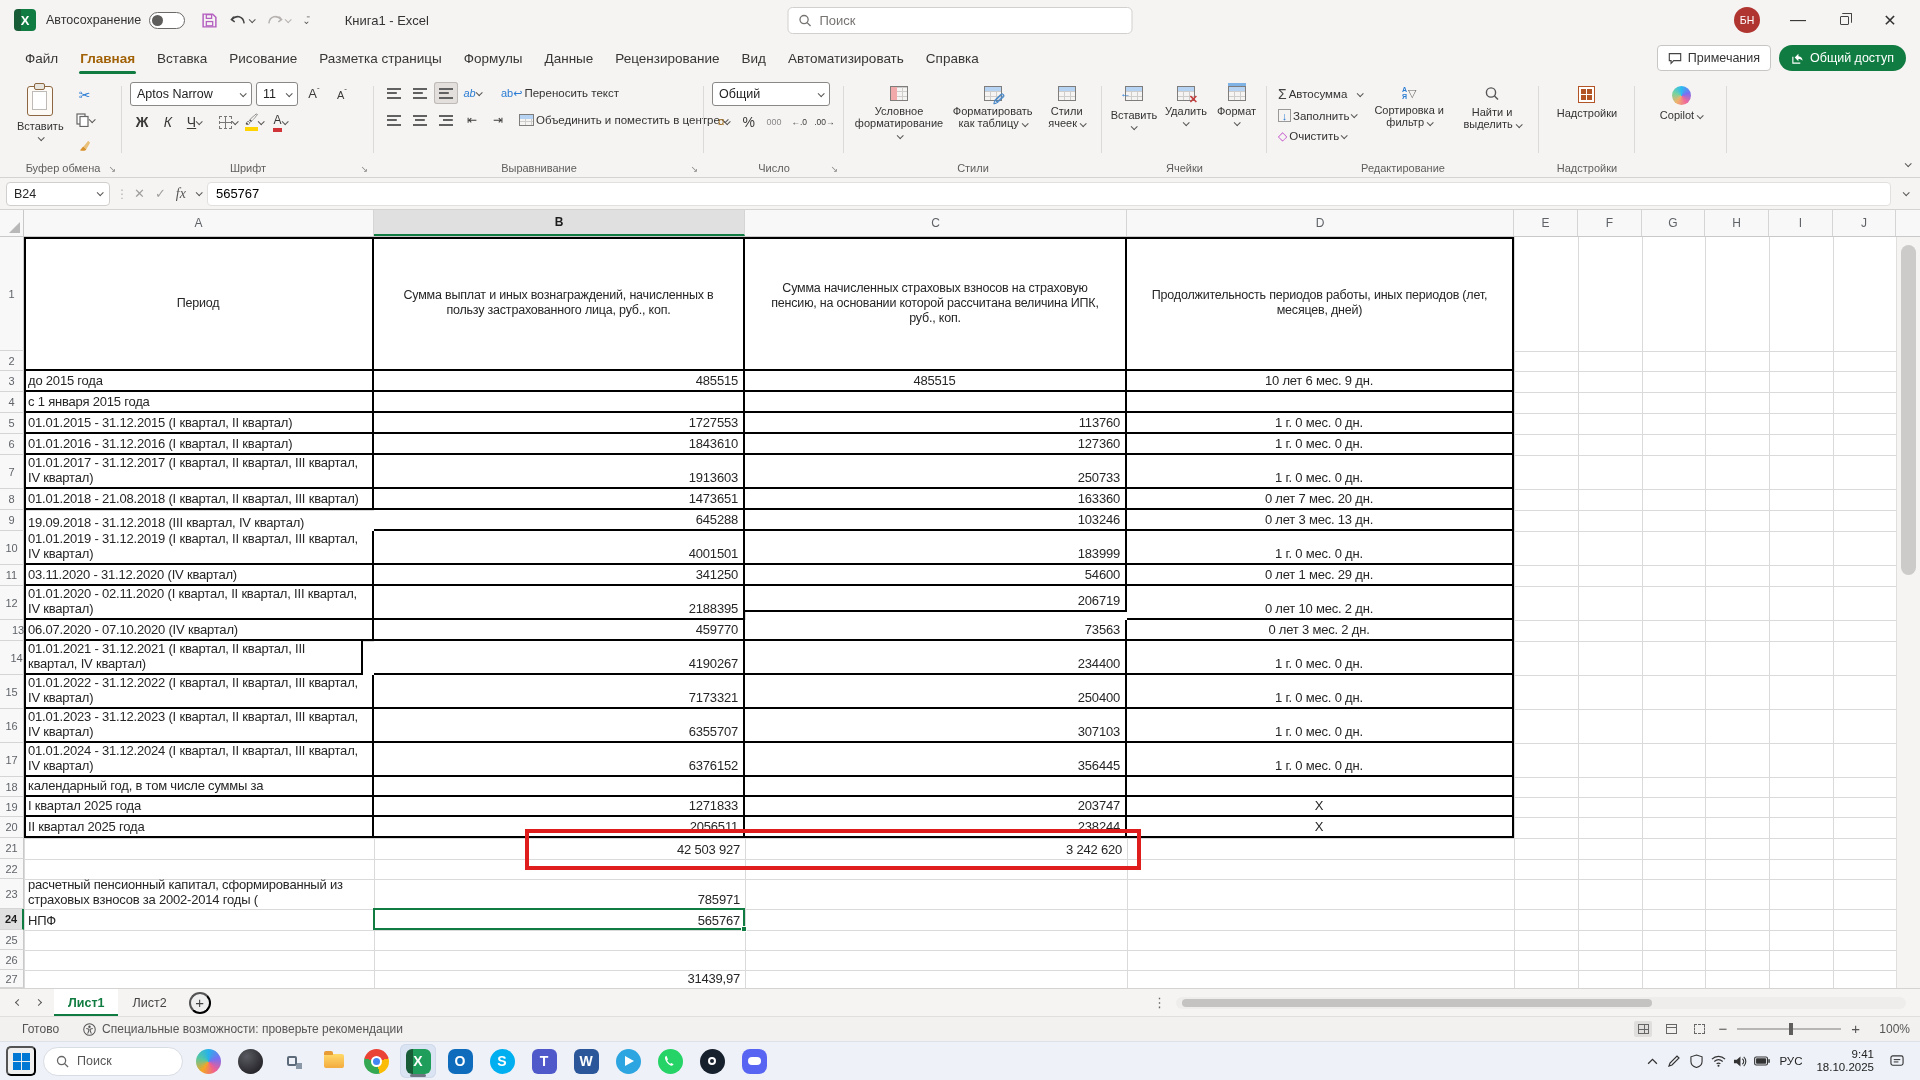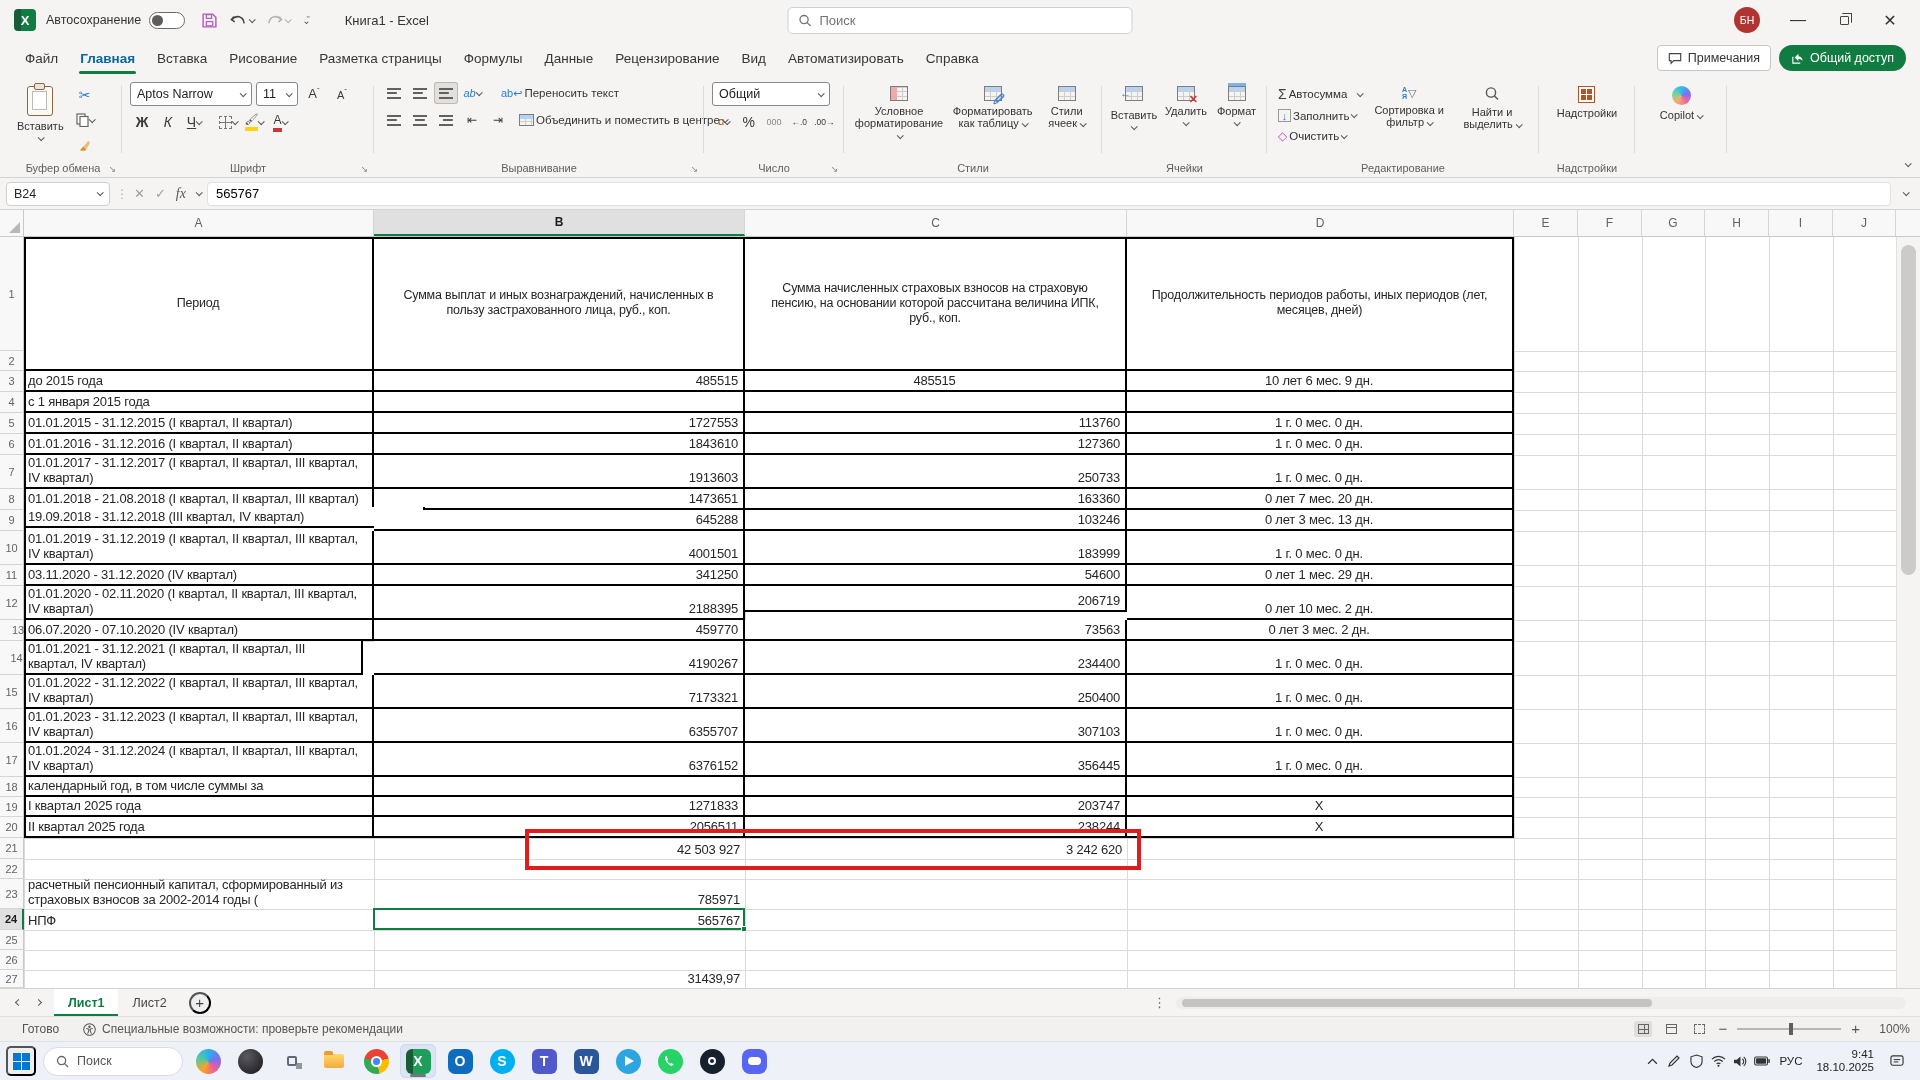--- a/index.html
+++ b/index.html
@@ -21,21 +21,21 @@
   .tsearch{position:absolute;left:50%;transform:translateX(-50%);top:7px;width:345px;height:27px;background:#fff;border:1px solid #d2d0ce;border-radius:5px;display:flex;align-items:center;gap:8px;padding:0 10px;font-size:13px;color:#767371}
   .tb-right{margin-left:auto;display:flex;align-items:center;gap:2px}
   .avatar{width:26px;height:26px;border-radius:50%;background:#b03530;color:#fff;font-size:10.5px;display:flex;align-items:center;justify-content:center;margin-right:14px}
   .winbtn{width:44px;height:34px;display:flex;align-items:center;justify-content:center;color:#333;font-size:16px;background:none;border:none}
   .restoreic{position:relative;width:9px;height:9px;border:1.1px solid #444;border-radius:1px}
   .restoreic::before{content:'';position:absolute;top:-3.5px;left:1.8px;width:9px;height:9px;border:1.1px solid #444;border-left:none;border-bottom:none;border-radius:1px}
 
   
   .tabsrow{position:absolute;top:40px;left:0;right:0;height:36px;background:#f6f4f3;display:flex;align-items:center;padding:0 14px}
   .rtab{font-size:13.5px;color:#383634;padding:8px 11px;position:relative;white-space:nowrap}
-  .rtab.active{font-weight:bold;color:#0369a1}
+  .rtab.active{font-weight:bold;color:#a16207}
   .rtab.active::after{content:'';position:absolute;left:10px;right:10px;bottom:0;height:3px;background:#107c41;border-radius:2px}
   .tabs-right{margin-left:auto;display:flex;gap:8px;align-items:center}
   .notesbtn{display:flex;align-items:center;gap:6px;height:26px;padding:0 10px;border:1px solid #c8c6c4;border-radius:4px;background:#fff;font-size:12.5px;color:#333}
   .sharebtn{display:flex;align-items:center;gap:6px;height:26px;padding:0 12px;border:none;border-radius:13px;background:#107c41;font-size:12.5px;color:#fff}
 
   
   .ribbon{position:absolute;top:76px;left:0;right:0;height:102px;background:#f6f4f3;border-bottom:1px solid #d5d3d1;display:flex;align-items:stretch;padding:2px 4px 0 4px}
   .grp{position:relative;padding:4px 8px 18px 8px;display:flex;align-items:flex-start}
   .grp::after{content:'';position:absolute;right:0;top:8px;bottom:24px;width:1px;background:#dcdad8}
   .grplabel{position:absolute;bottom:3px;left:0;right:0;text-align:center;font-size:11px;color:#605e5c;white-space:nowrap}
@@ -598,21 +598,21 @@
     <div class="cell td col-a" style="left: 24px; top: 218px; width: 350px; height: 34px;">01.01.2017 - 31.12.2017 (I квартал, II квартал, III квартал, IV квартал)</div>
     <div class="cell td col-b" style="left: 374px; top: 218px; width: 371px; height: 34px;">1913603</div>
     <div class="cell td col-c" style="left: 745px; top: 218px; width: 382px; height: 34px;">250733</div>
     <div class="cell td col-d" style="left: 1127px; top: 218px; width: 387px; height: 34px;">1 г. 0 мес. 0 дн.</div>
     <div class="gut" style="top: 252px; height: 21px;">8</div>
     <div class="cell td col-a" style="left: 24px; top: 252px; width: 350px; height: 21px;">01.01.2018 - 21.08.2018 (I квартал, II квартал, III квартал)</div>
     <div class="cell td col-b" style="left: 374px; top: 252px; width: 371px; height: 21px;">1473651</div>
     <div class="cell td col-c" style="left: 745px; top: 252px; width: 382px; height: 21px;">163360</div>
     <div class="cell td col-d" style="left: 1127px; top: 252px; width: 387px; height: 21px;">0 лет 7 мес. 20 дн.</div>
     <div class="gut" style="top: 273px; height: 21px;">9</div>
-    <div class="cell td col-a" style="left: 24px; top: 270px; width: 401px; height: 21px;">19.09.2018 - 31.12.2018 (III квартал, IV квартал)</div>
+    <div class="cell td col-a" style="left: 24px; top: 276px; width: 401px; height: 21px;">19.09.2018 - 31.12.2018 (III квартал, IV квартал)</div>
     <div class="cell td col-b" style="left: 374px; top: 273px; width: 371px; height: 21px;">645288</div>
     <div class="cell td col-c" style="left: 745px; top: 273px; width: 382px; height: 21px;">103246</div>
     <div class="cell td col-d" style="left: 1127px; top: 273px; width: 387px; height: 21px;">0 лет 3 мес. 13 дн.</div>
     <div class="gut" style="top: 294px; height: 34px;">10</div>
     <div class="cell td col-a" style="left: 24px; top: 294px; width: 350px; height: 34px;">01.01.2019 - 31.12.2019 (I квартал, II квартал, III квартал, IV квартал)</div>
     <div class="cell td col-b" style="left: 374px; top: 294px; width: 371px; height: 34px;">4001501</div>
     <div class="cell td col-c" style="left: 745px; top: 294px; width: 382px; height: 34px;">183999</div>
     <div class="cell td col-d" style="left: 1127px; top: 294px; width: 387px; height: 34px;">1 г. 0 мес. 0 дн.</div>
     <div class="gut" style="top: 328px; height: 21px;">11</div>
     <div class="cell td col-a" style="left: 24px; top: 328px; width: 350px; height: 21px;">03.11.2020 - 31.12.2020 (IV квартал)</div>

